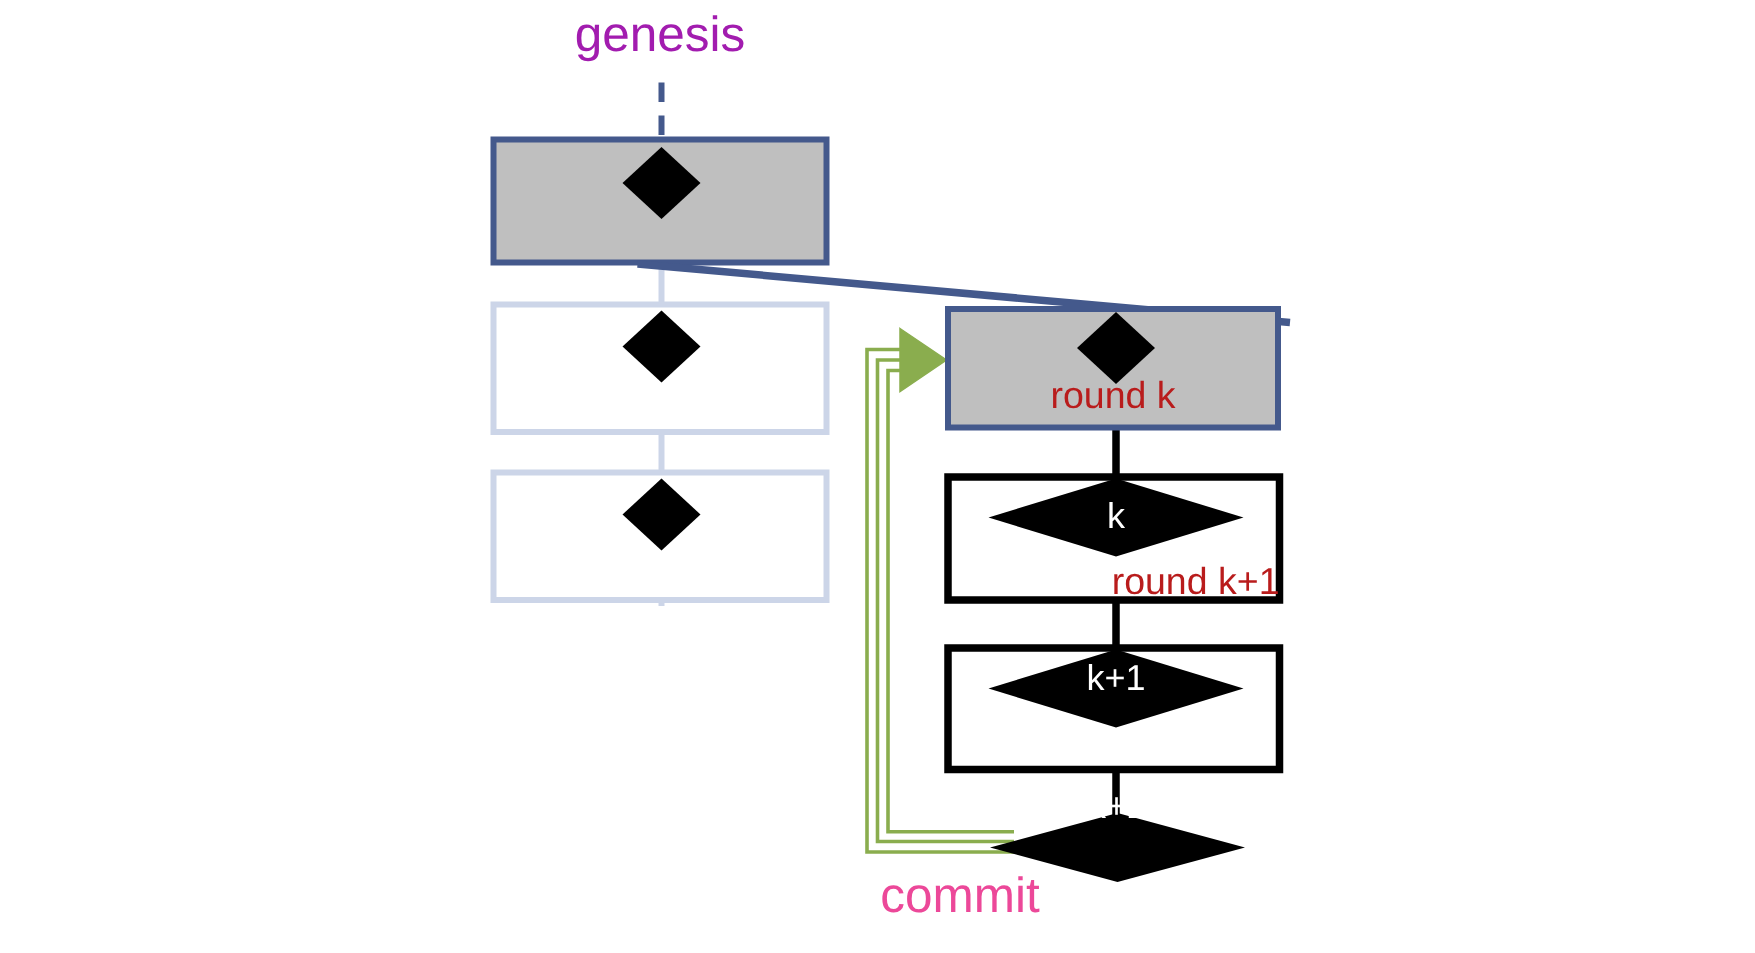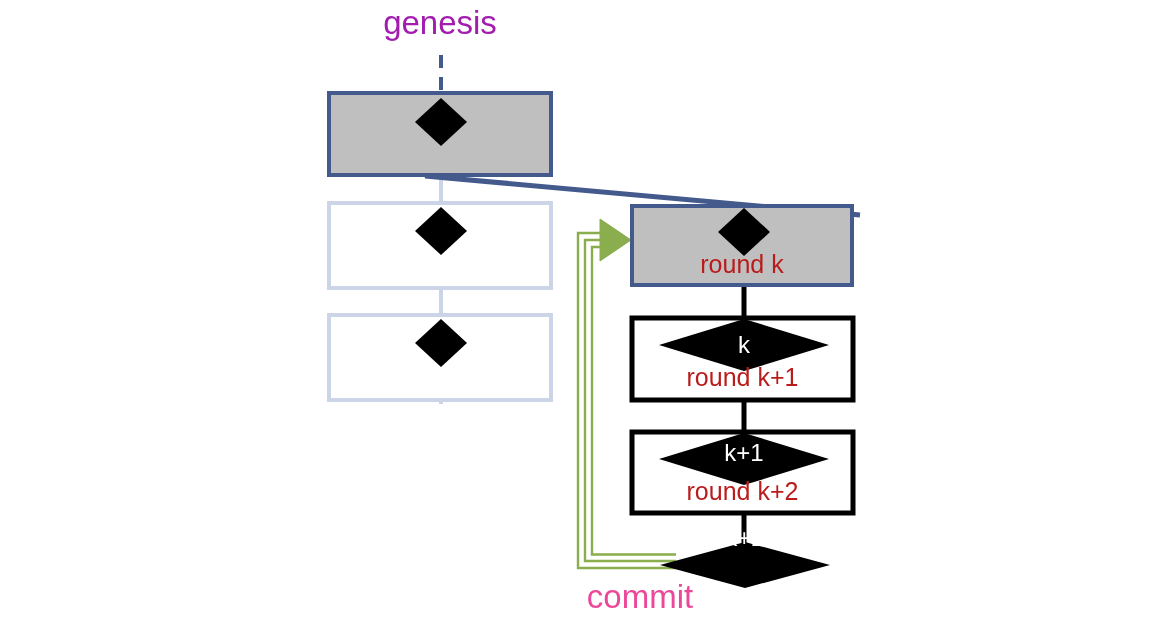--- a/index.html
+++ b/index.html
@@ -132,20 +132,19 @@
 
   </svg>
 
   <div class="lbl" id="genesis-label">genesis</div>
 
   <div class="lbl" id="commit-label">commit</div>
 
   <div class="box-label" style="left:632px; top:250px; width:220px;">round k</div>
 
   <div class="diamond-label" style="left:659px; top:331px; width:170px;">k</div>
-  <div class="box-label" style="left:632px; top:363px; width:221px;">round k+1</div>
+  <div class="box-label" style="left:632px; top:374px; width:221px;text-align:right;">round k+1</div>
 
   <div class="diamond-label" style="left:659px; top:439px; width:170px;">k+1</div>
-  <div class="box-label" style="left:632px; top:477px; width:221px;">round k+2</div>
 
   <div class="diamond-label" style="left:660px; top:524px; width:170px;">k+2</div>
 
 </div>
 
 </body></html>

